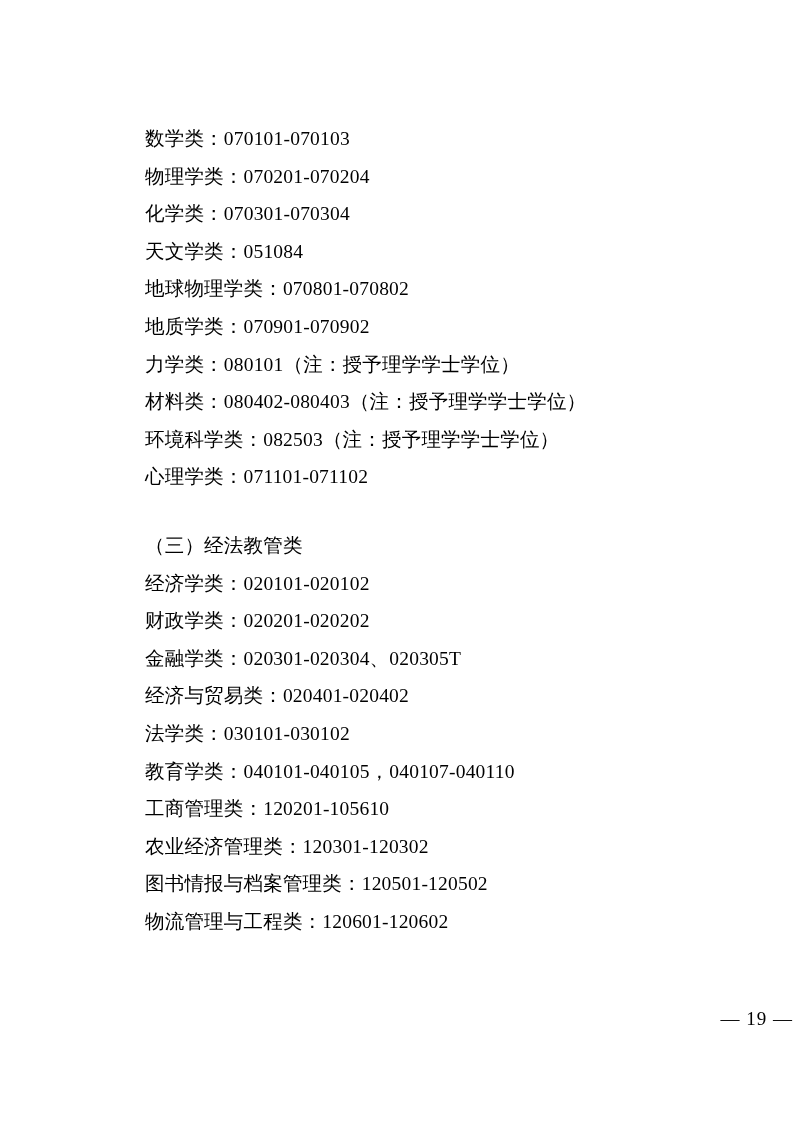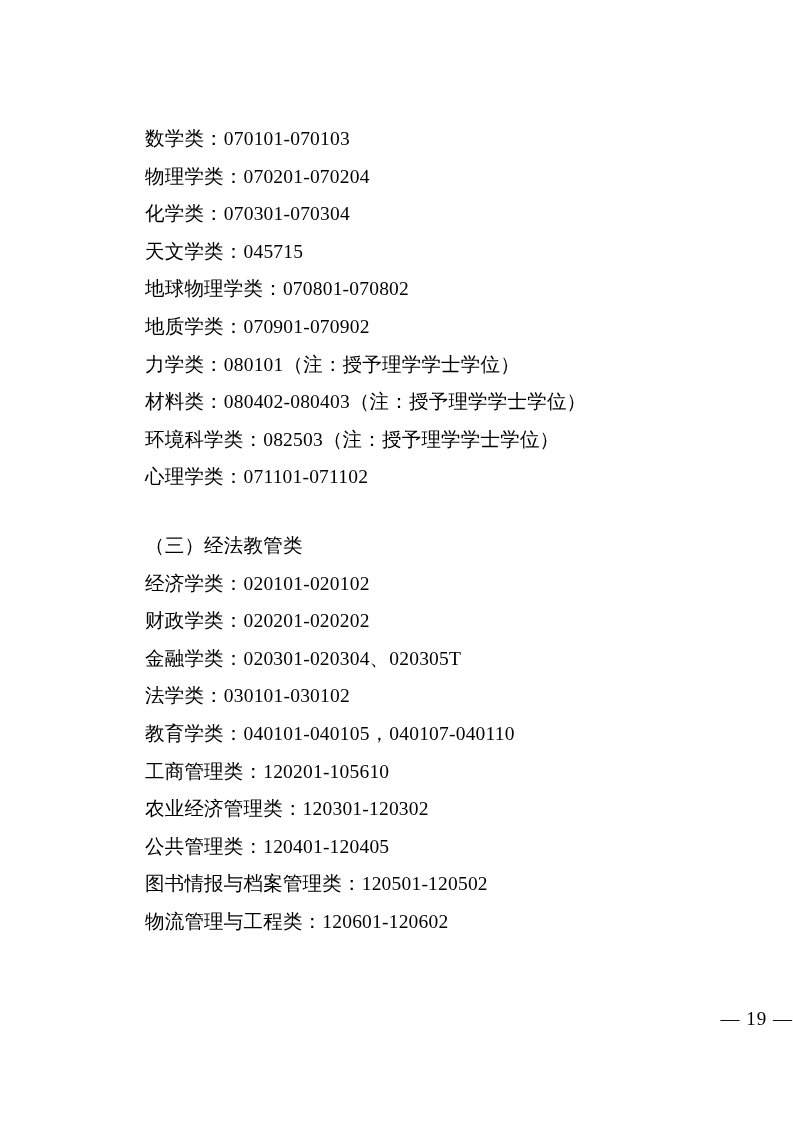--- a/index.html
+++ b/index.html
@@ -53,33 +53,33 @@
   }
 </style>
 </head>
 <body>
 
 <div class="page">
   <div class="doc-body">
     <div class="line">数学类：070101-070103</div>
     <div class="line">物理学类：070201-070204</div>
     <div class="line">化学类：070301-070304</div>
-    <div class="line">天文学类：045715</div>
+    <div class="line">天文学类：051084</div>
     <div class="line">地球物理学类：070801-070802</div>
     <div class="line">地质学类：070901-070902</div>
     <div class="line">力学类：080101（注：授予理学学士学位）</div>
     <div class="line">材料类：080402-080403（注：授予理学学士学位）</div>
     <div class="line">环境科学类：082503（注：授予理学学士学位）</div>
     <div class="line">心理学类：071101-071102</div>
     <div class="line heading">（三）经法教管类</div>
     <div class="line">经济学类：020101-020102</div>
     <div class="line">财政学类：020201-020202</div>
     <div class="line">金融学类：020301-020304、020305T</div>
+    <div class="line">经济与贸易类：020401-020402</div>
     <div class="line">法学类：030101-030102</div>
     <div class="line">教育学类：040101-040105，040107-040110</div>
     <div class="line">工商管理类：120201-105610</div>
     <div class="line">农业经济管理类：120301-120302</div>
-    <div class="line">公共管理类：120401-120405</div>
     <div class="line">图书情报与档案管理类：120501-120502</div>
     <div class="line">物流管理与工程类：120601-120602</div>
   </div>
   <div class="footer">— 19 —</div>
 </div>
 
 </body></html>

